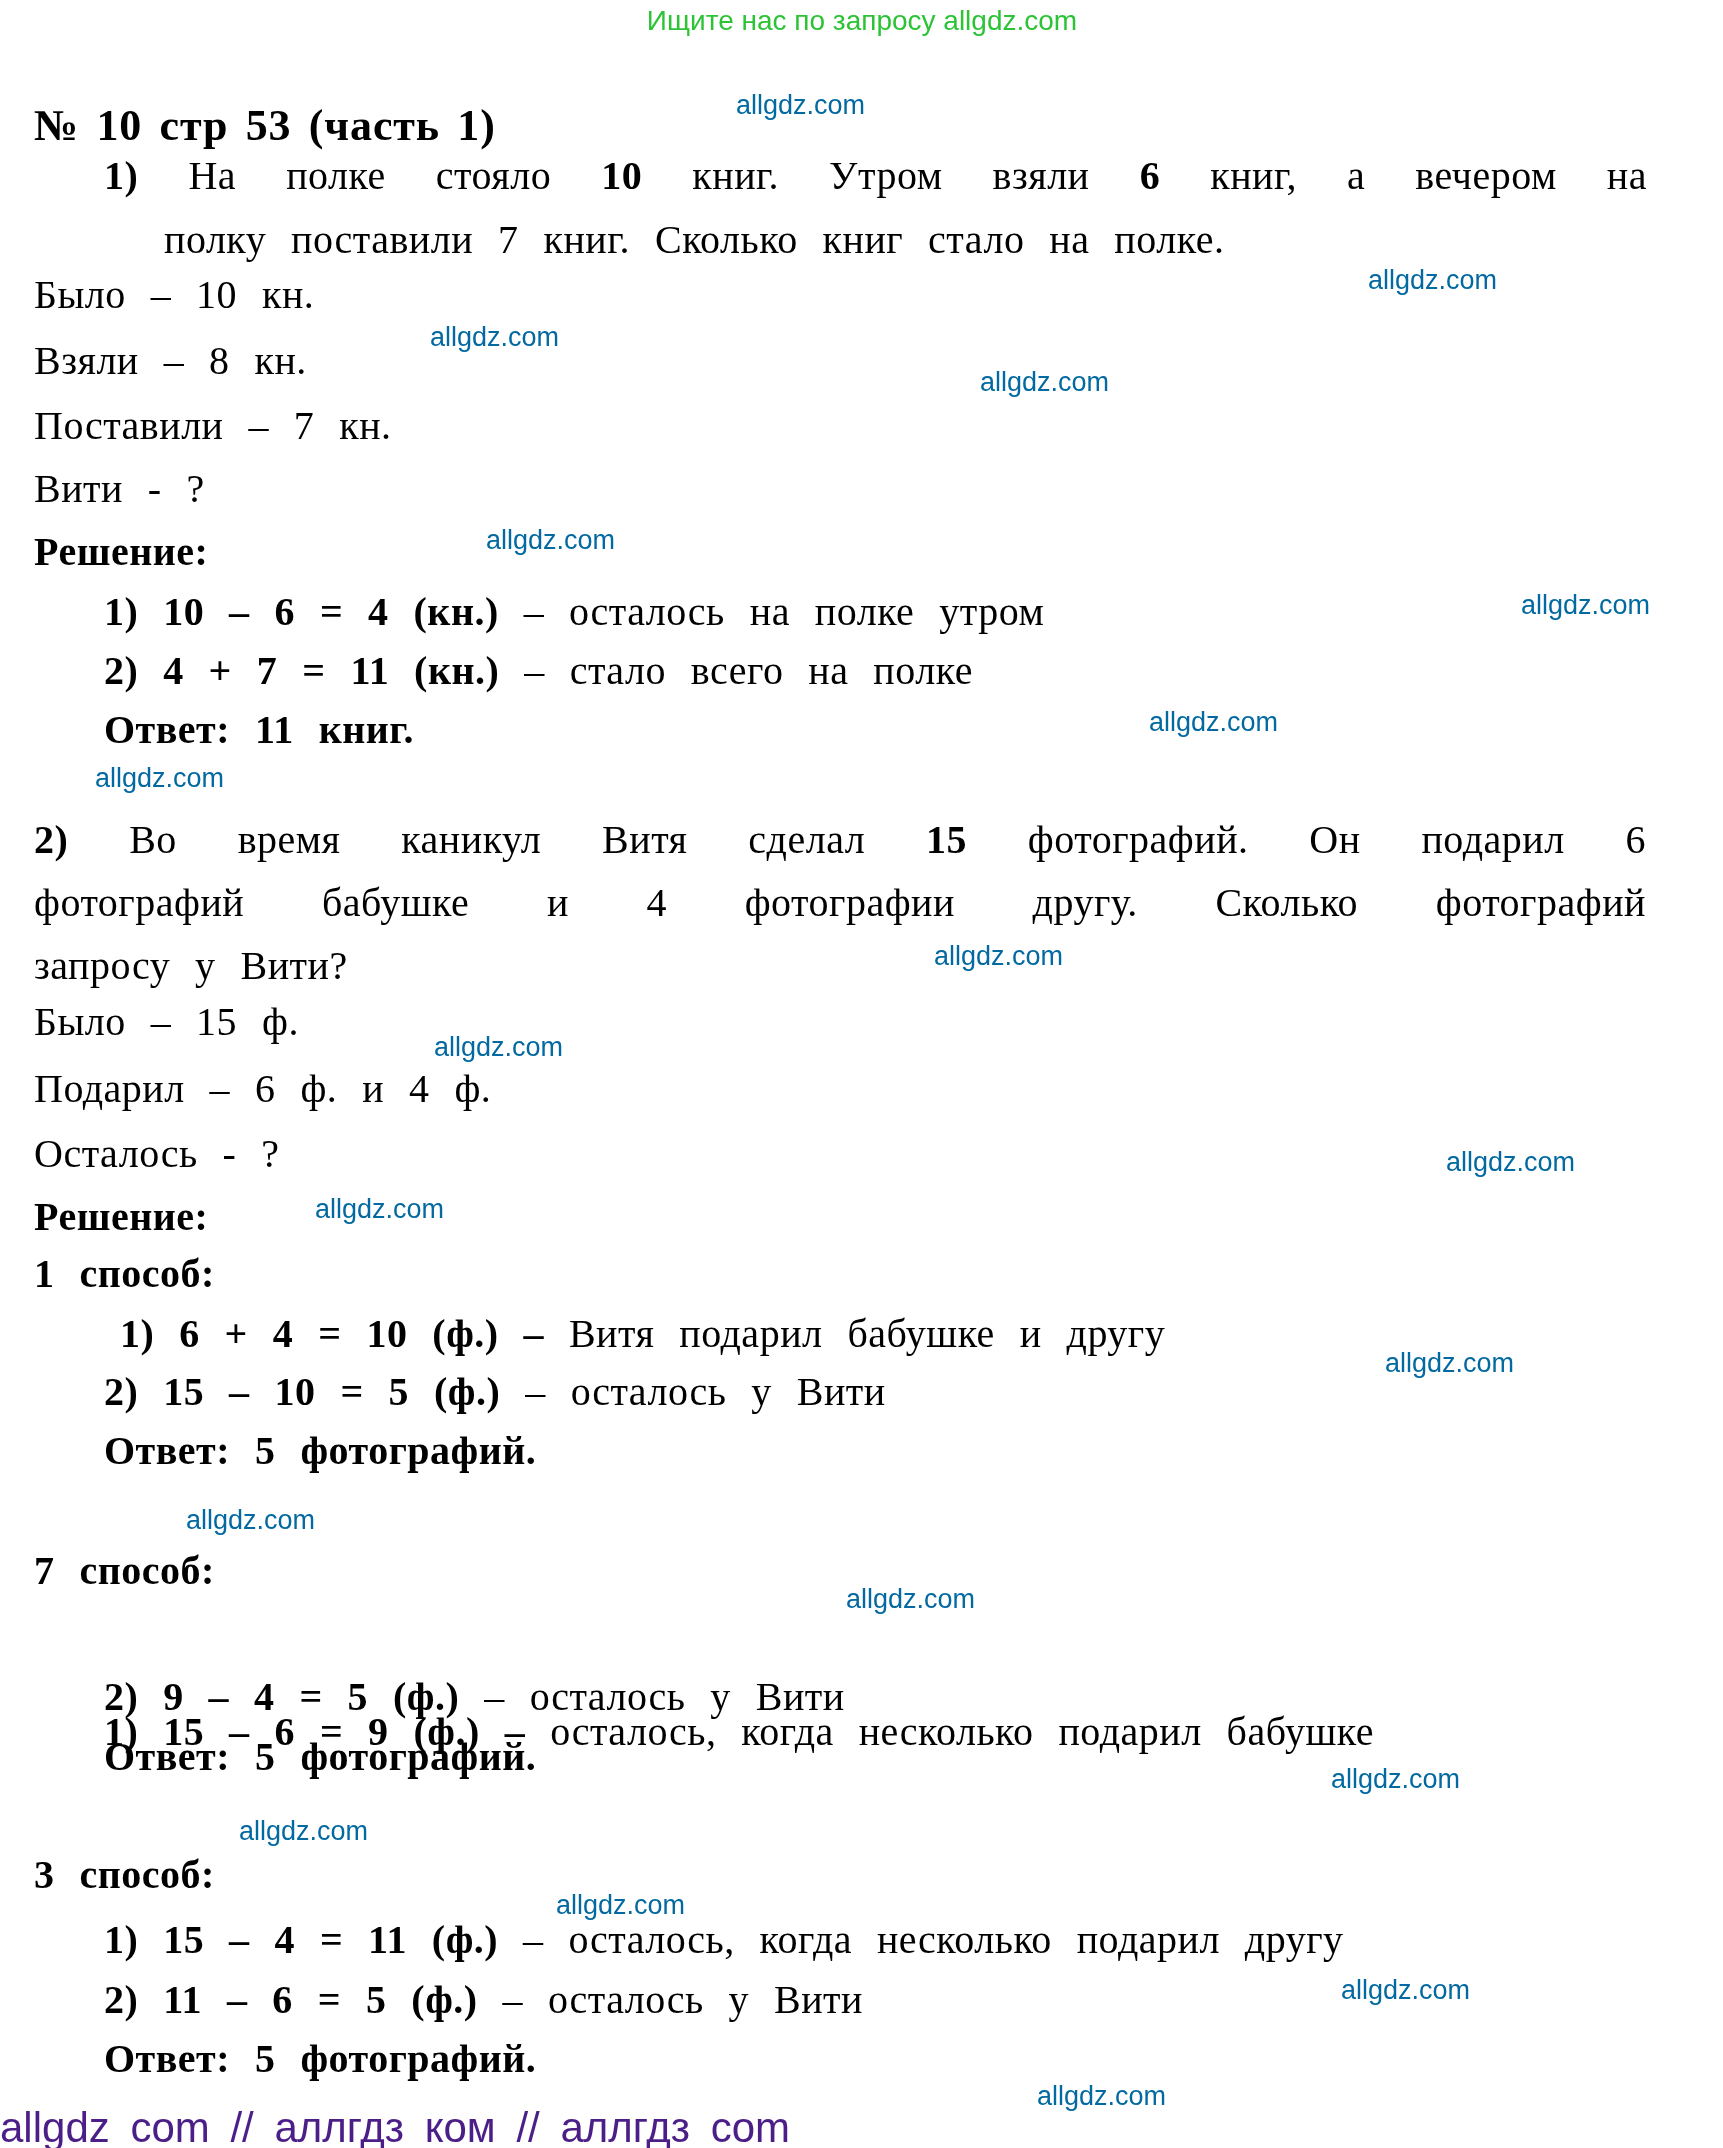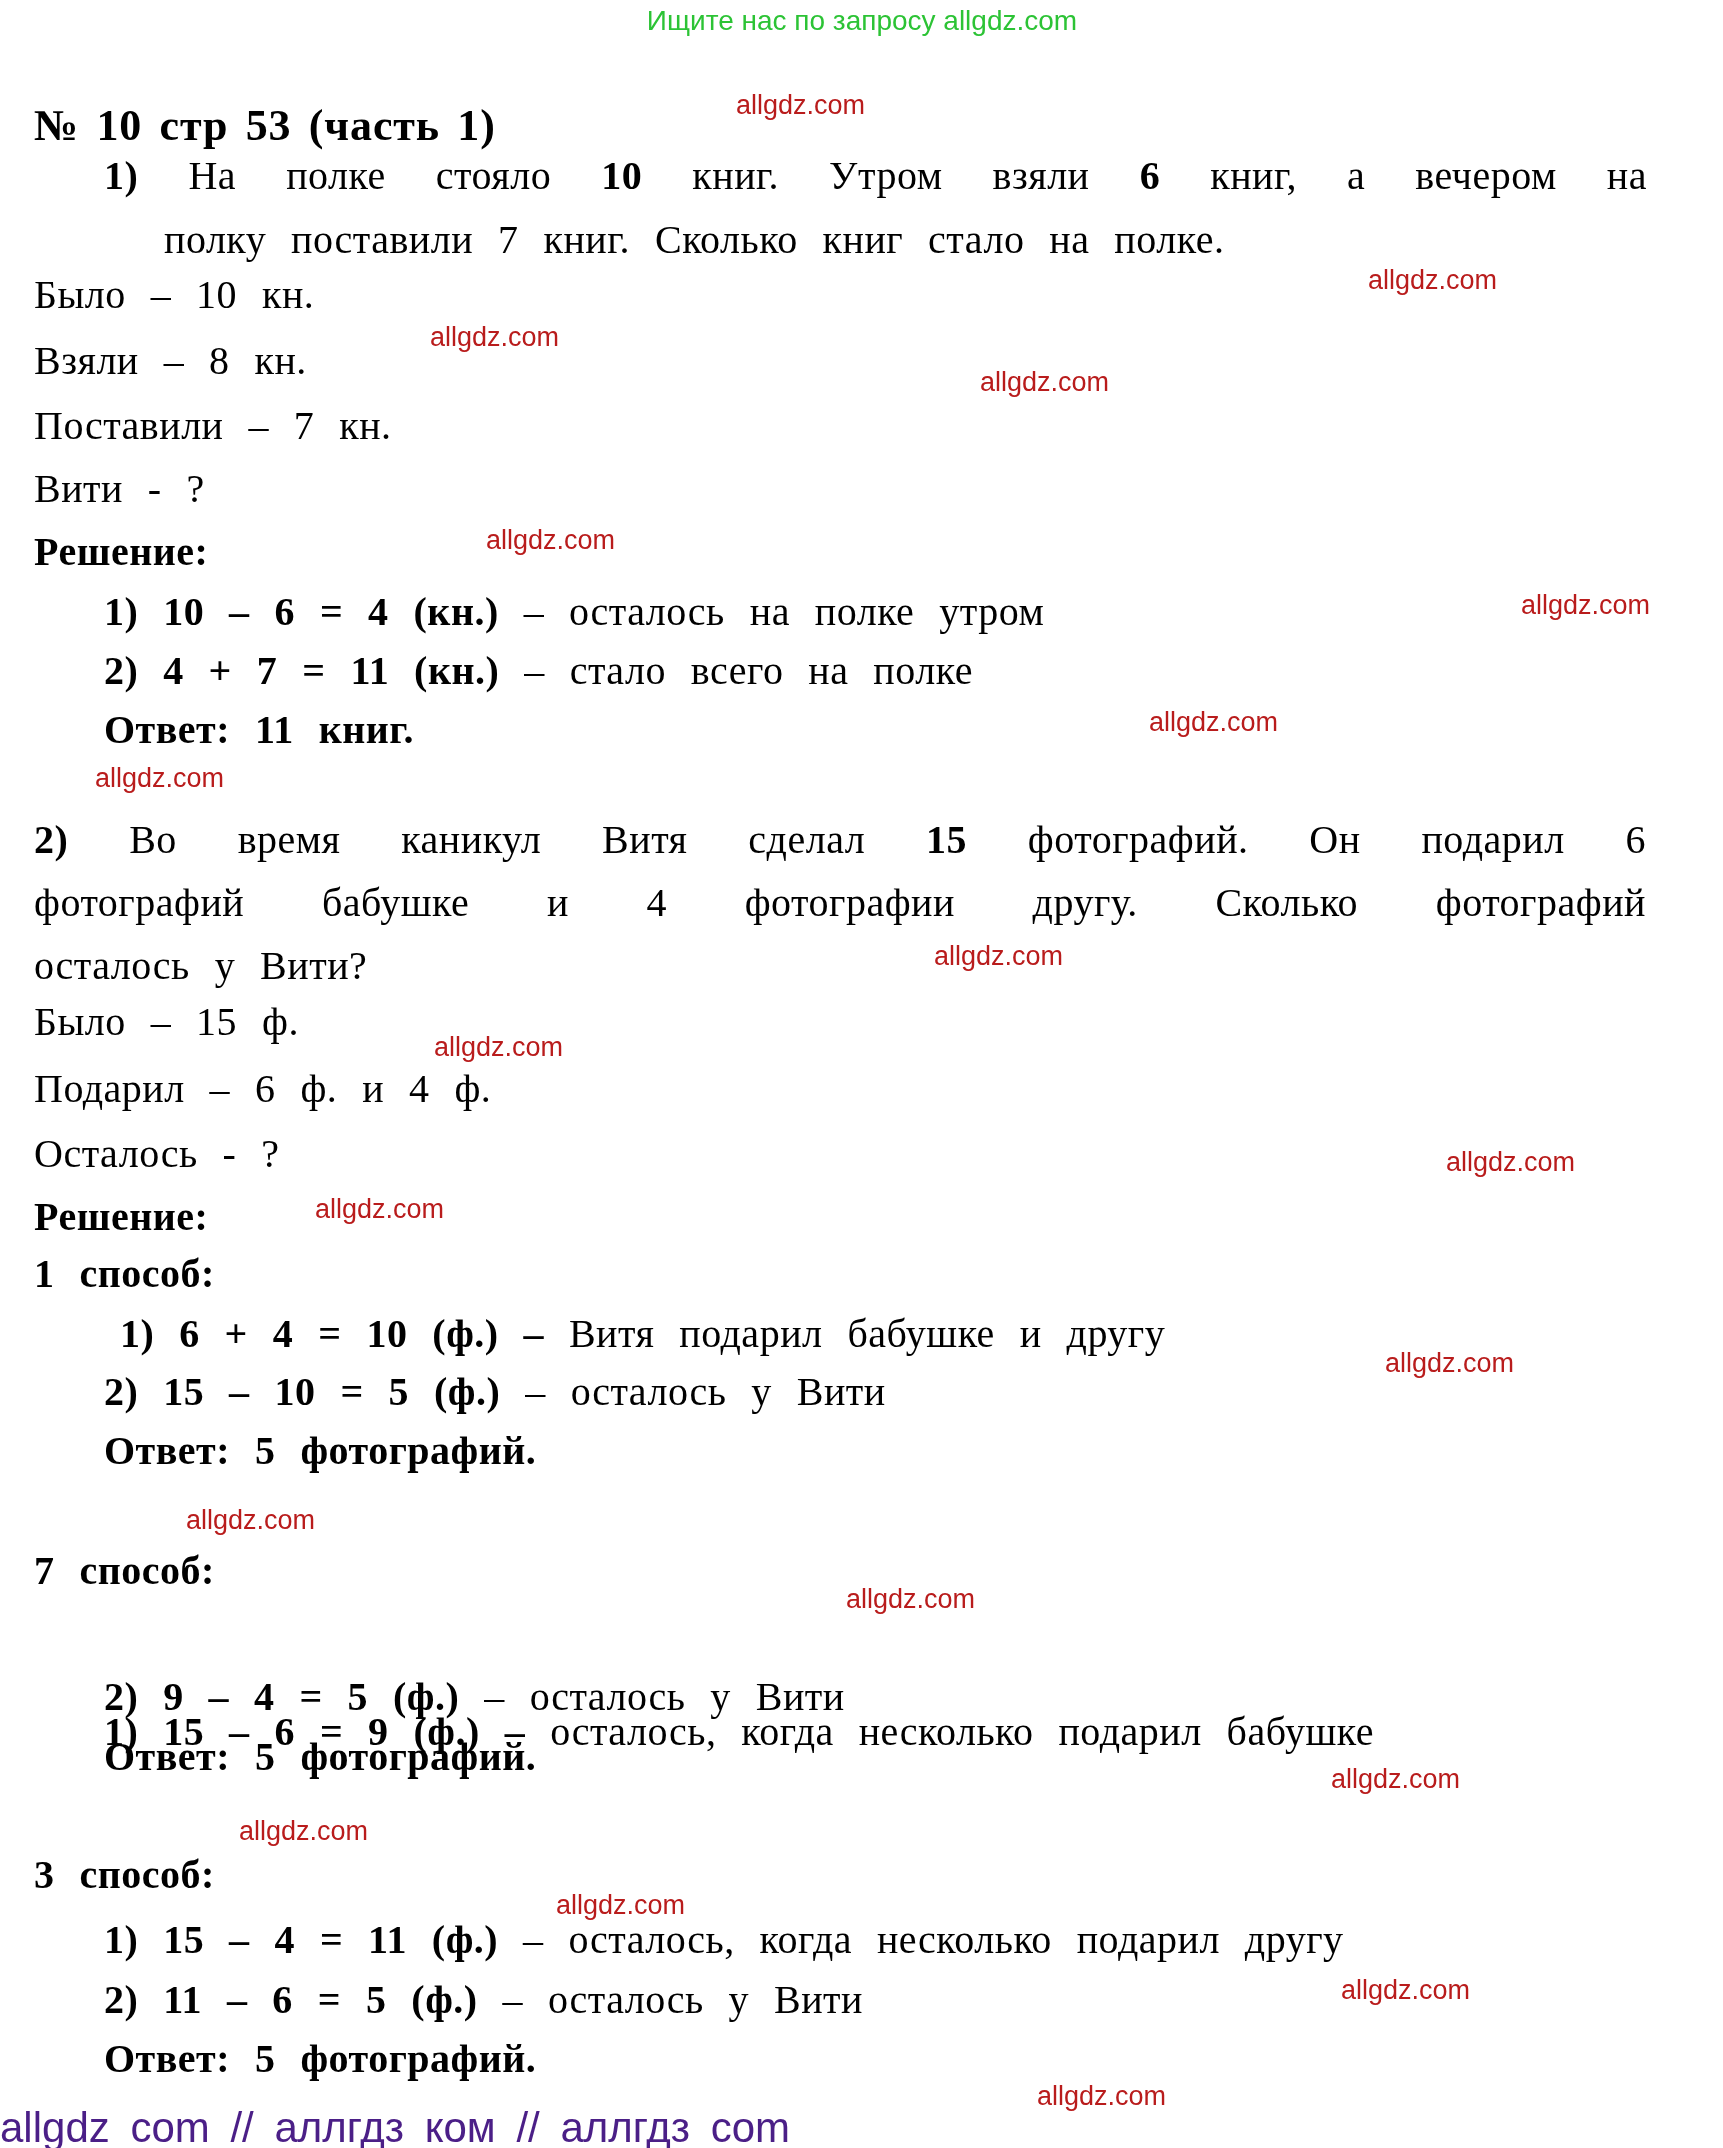--- a/index.html
+++ b/index.html
@@ -35,21 +35,21 @@
   .title {
     position:absolute; top:100px; left:34px;
     font-size:44px; font-weight:bold;
     letter-spacing:0.9px; word-spacing:5.4px;
     white-space:nowrap;
   }
   .wm {
     position:absolute;
     font-family:"Liberation Sans", sans-serif;
     font-size:27px;
-    color:#b91c1c;
+    color:#0369a1;
     white-space:nowrap;
   }
   .footer {
     position:absolute; top:2104px; left:0; width:100%;
     text-align:left;
     font-family:"Liberation Sans", sans-serif;
     font-size:42px;
     word-spacing:9px;
     white-space:nowrap;
   }
@@ -69,21 +69,21 @@
 <div class="line" style="top:403px; left:34px;">Поставили – 7 кн.</div>
 <div class="line" style="top:466px; left:34px;">Вити - ?</div>
 
 <div class="line b" style="top:529px; left:34px;">Решение:</div>
 <div class="line" style="top:589px; left:104px;"><span class="b">1) 10 – 6 = 4 (кн.)</span><span> – осталось на полке утром</span></div>
 <div class="line" style="top:648px; left:104px;"><span class="b">2) 4 + 7 = 11 (кн.)</span><span> – стало всего на полке</span></div>
 <div class="line b" style="top:707px; left:104px;">Ответ: 11 книг.</div>
 
 <div class="line just" style="top:817px; left:34px; width:1612px;"><span class="b">2) </span><span>Во время каникул Витя сделал </span><span class="b">15</span><span> фотографий. Он подарил 6</span></div>
 <div class="line just" style="top:880px; left:34px; width:1612px;">фотографий бабушке и 4 фотографии другу. Сколько фотографий</div>
-<div class="line" style="top:943px; left:34px;">осталось у Вити?</div>
+<div class="line" style="top:943px; left:34px;">запросу у Вити?</div>
 
 <div class="line" style="top:999px; left:34px;">Было – 15 ф.</div>
 <div class="line" style="top:1066px; left:34px;">Подарил – 6 ф. и 4 ф.</div>
 <div class="line" style="top:1131px; left:34px;">Осталось - ?</div>
 
 <div class="line b" style="top:1194px; left:34px;">Решение:</div>
 
 <div class="line b" style="top:1251px; left:34px;">1 способ:</div>
 <div class="line" style="top:1311px; left:120px;"><span class="b">1) 6 + 4 = 10 (ф.) –</span><span> Витя подарил бабушке и другу</span></div>
 <div class="line" style="top:1369px; left:104px;"><span class="b">2) 15 – 10 = 5 (ф.)</span><span> – осталось у Вити</span></div>

